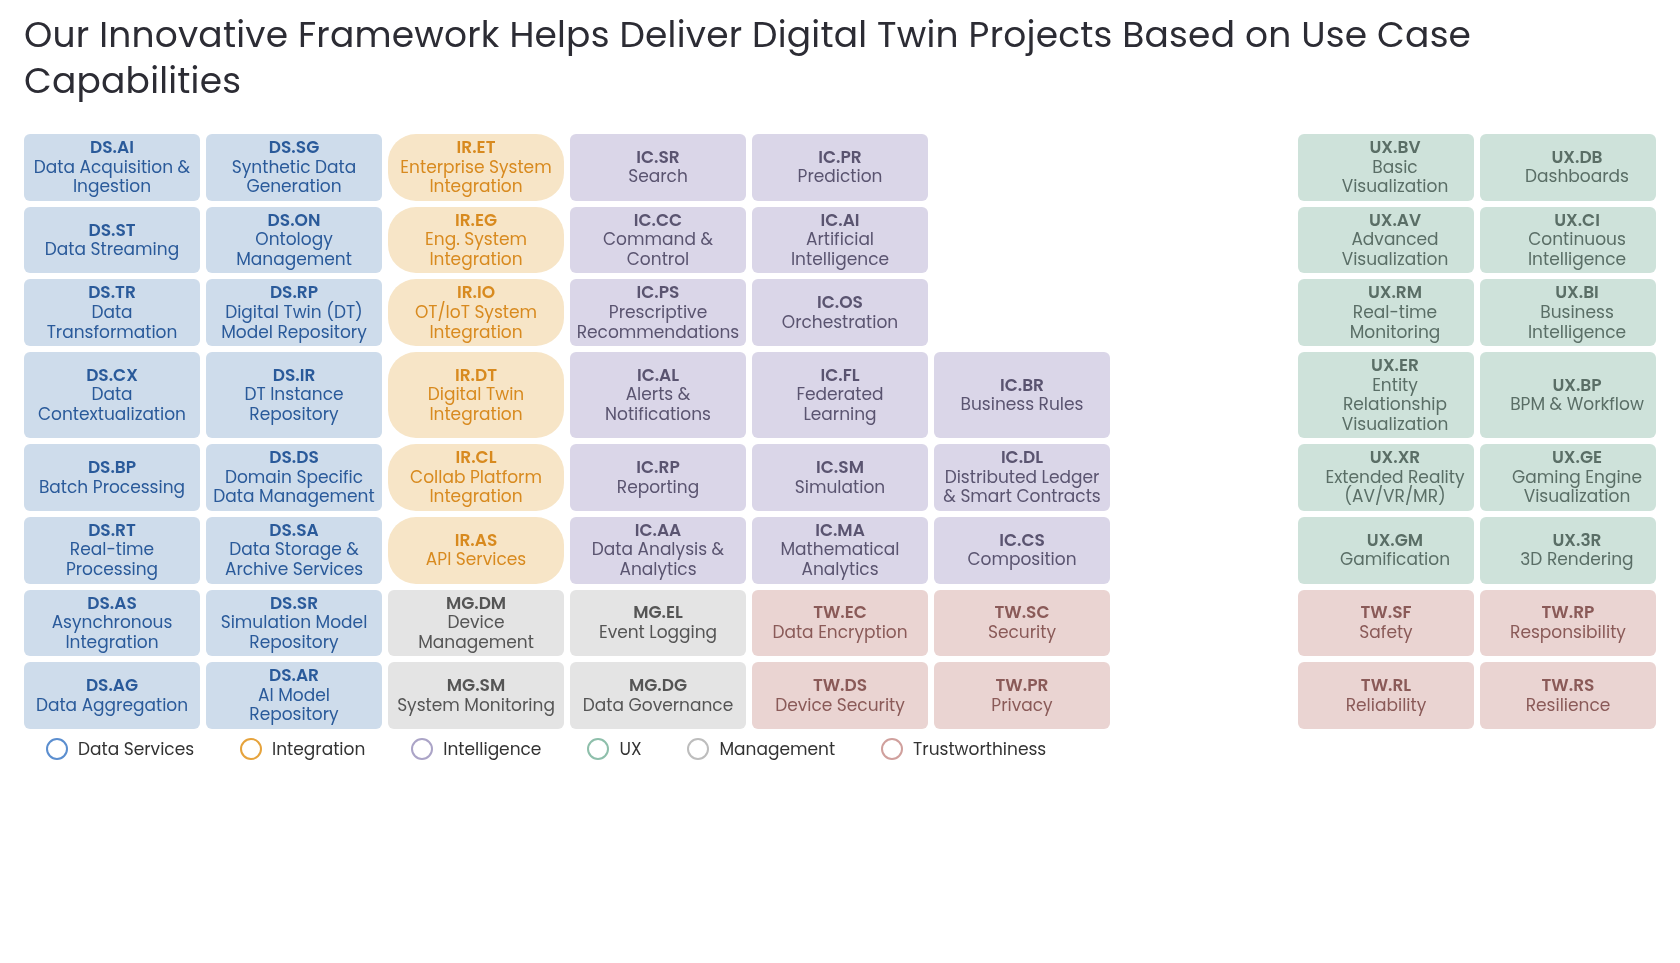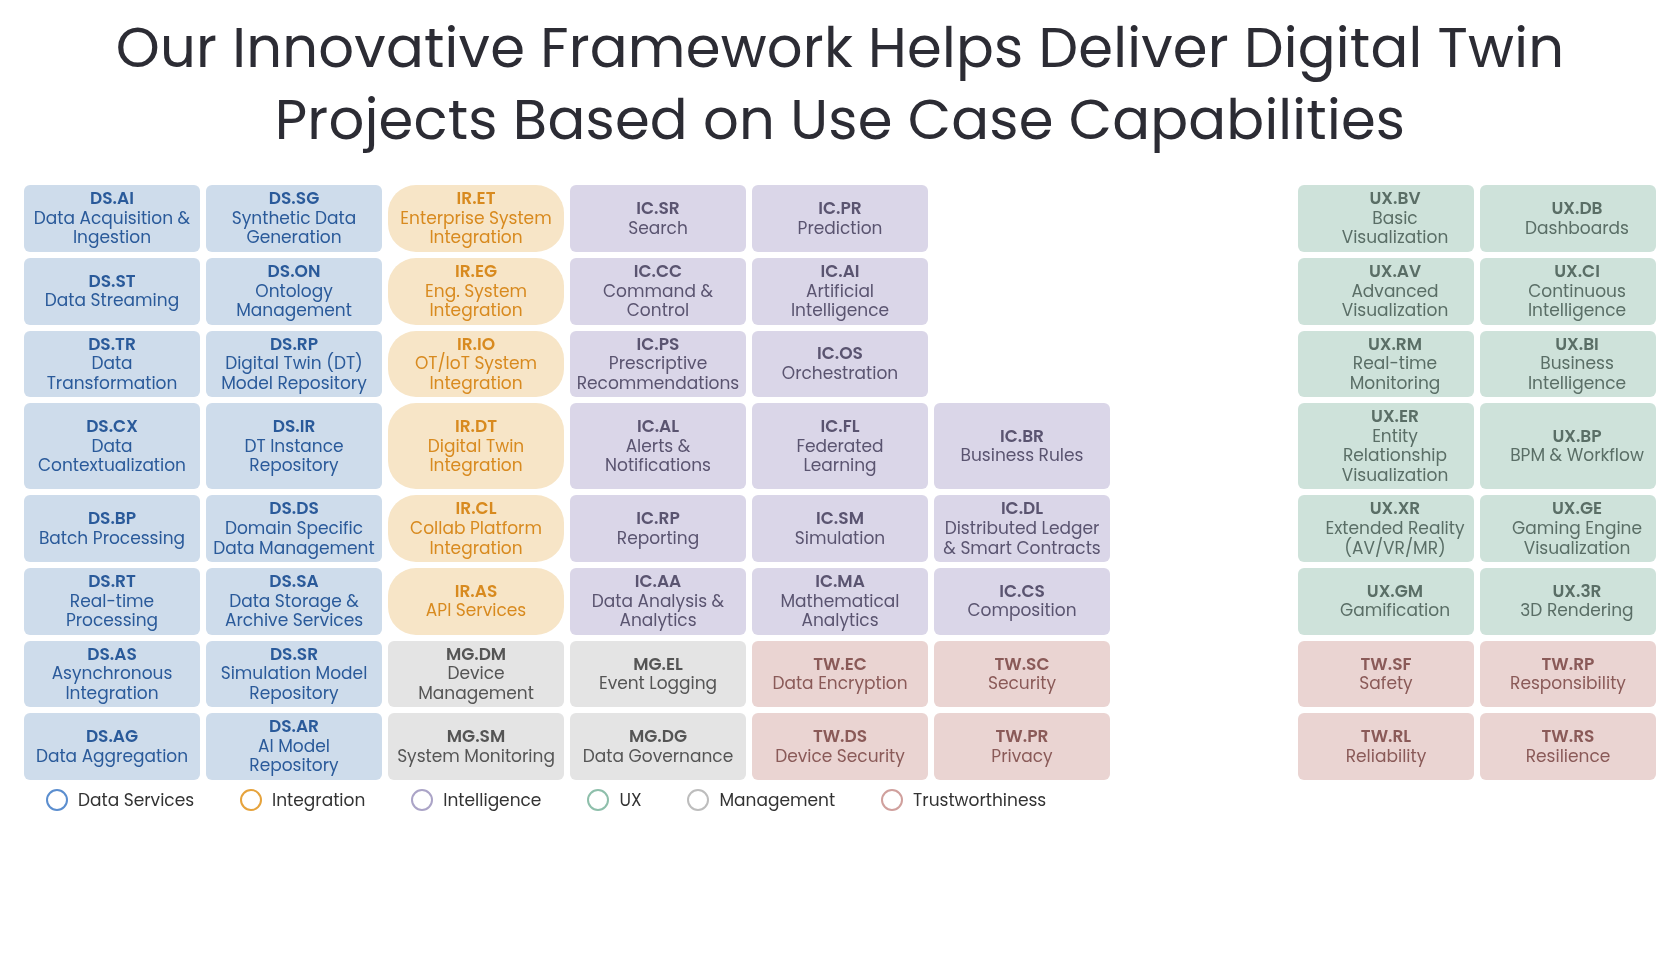--- a/index.html
+++ b/index.html
@@ -13,27 +13,26 @@
   *{box-sizing:border-box;}
   body{
     margin:0;
     padding:12px 24px 18px;
     font-family:"Segoe UI","Poppins","Helvetica Neue",Arial,sans-serif;
     color:#2b2b33;
     background:#fff;
     width:1680px;
   }
   h1.title{
-    font-size:56px;
+    font-size:36px;
     font-weight:400;
     line-height:1.28;
     margin:0 0 30px 0;
     letter-spacing:0.2px;
     color:#2c2c34;
-    text-align:center;
   }
   .grid{
     display:grid;
     grid-template-columns:repeat(9,1fr);
     grid-template-rows:repeat(8,1fr);
     gap:6px;
     width:100%;
     height:582px;
   }
   .cell{

